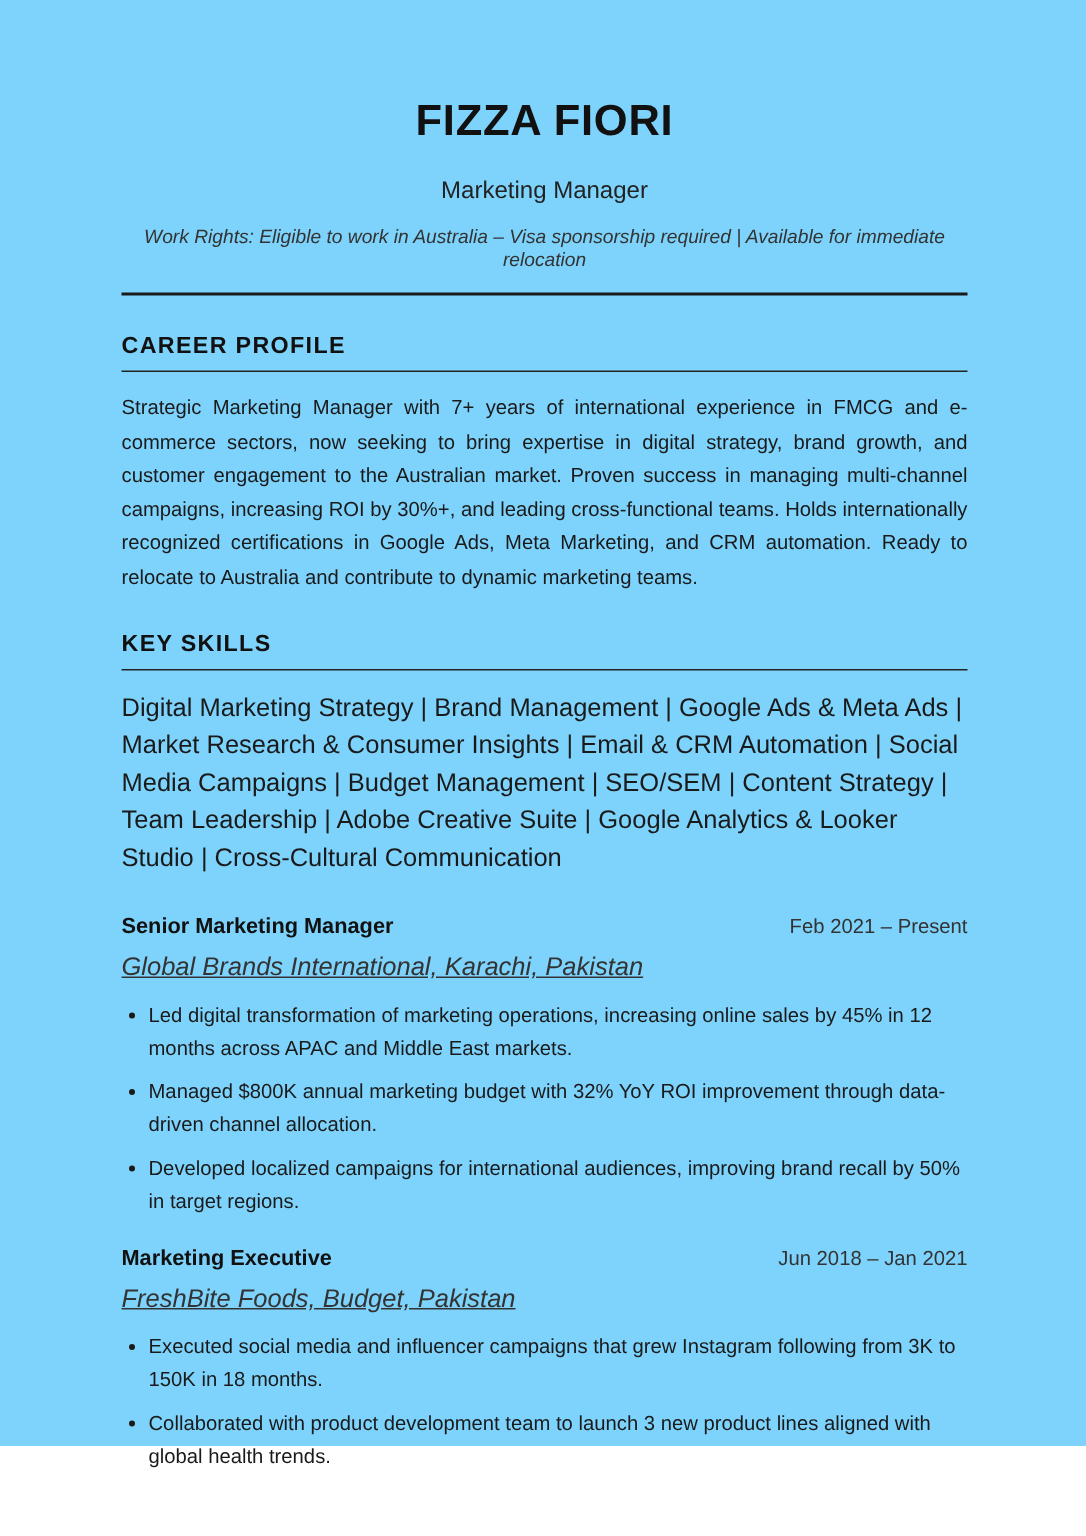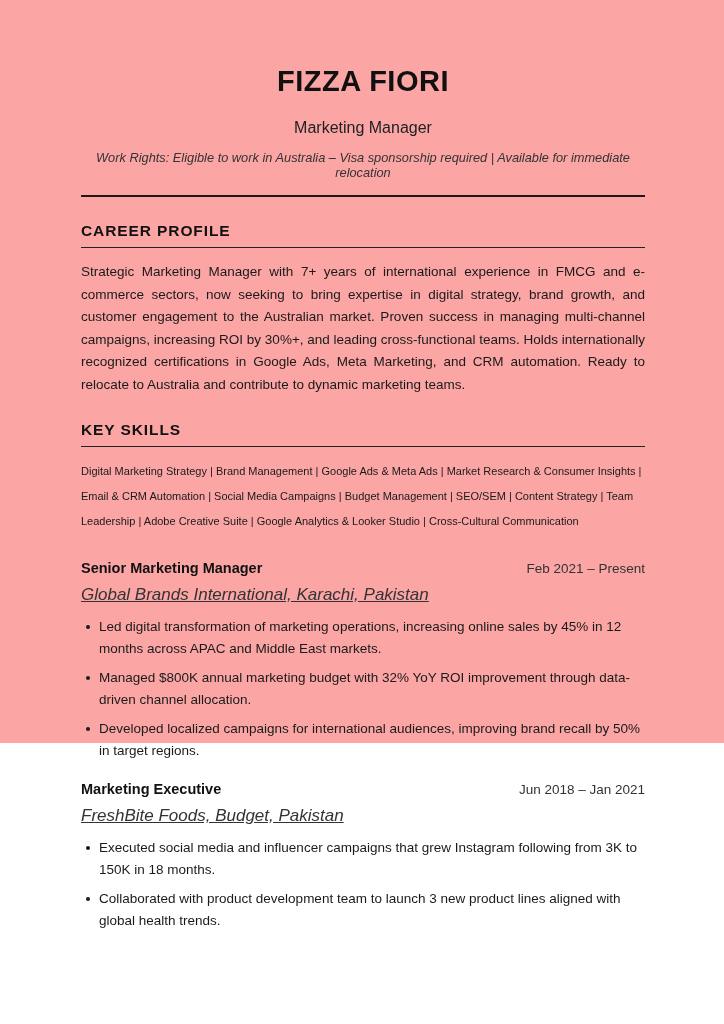--- a/index.html
+++ b/index.html
@@ -7,23 +7,23 @@
   body {
     width: 724px;
     height: 1024px;
     overflow: hidden;
     font-family: "Liberation Sans", "DejaVu Sans", sans-serif;
     color: #1a1a1a;
     -webkit-font-smoothing: antialiased;
   }
   .page {
     width: 724px;
-    height: 743px;
+    height: 964px;
     padding: 64px 79px 0 81px;
-    background: #fca5a5;
+    background: #7dd3fc;
   }
 
   
   .name {
     text-align: center;
     font-size: 29px;
     font-weight: bold;
     letter-spacing: 0.5px;
     line-height: 34px;
     color: #111111;
@@ -74,21 +74,21 @@
   }
   .profile-text {
     margin-top: 13px;
     font-size: 13.5px;
     line-height: 22.5px;
     text-align: justify;
     color: #1a1a1a;
   }
   .skills-text {
     margin-top: 12px;
-    font-size: 11px;
+    font-size: 17px;
     line-height: 25px;
     color: #1a1a1a;
   }
 
   
   .job { margin-top: 14px; }
   .job + .job { margin-top: 18px; }
   .job-header {
     display: flex;
     justify-content: space-between;

